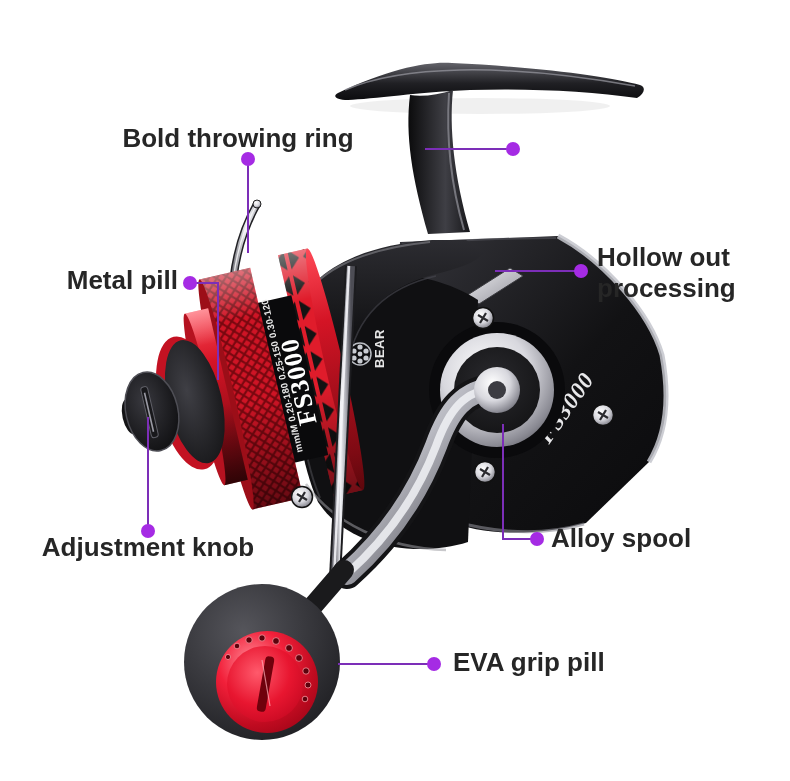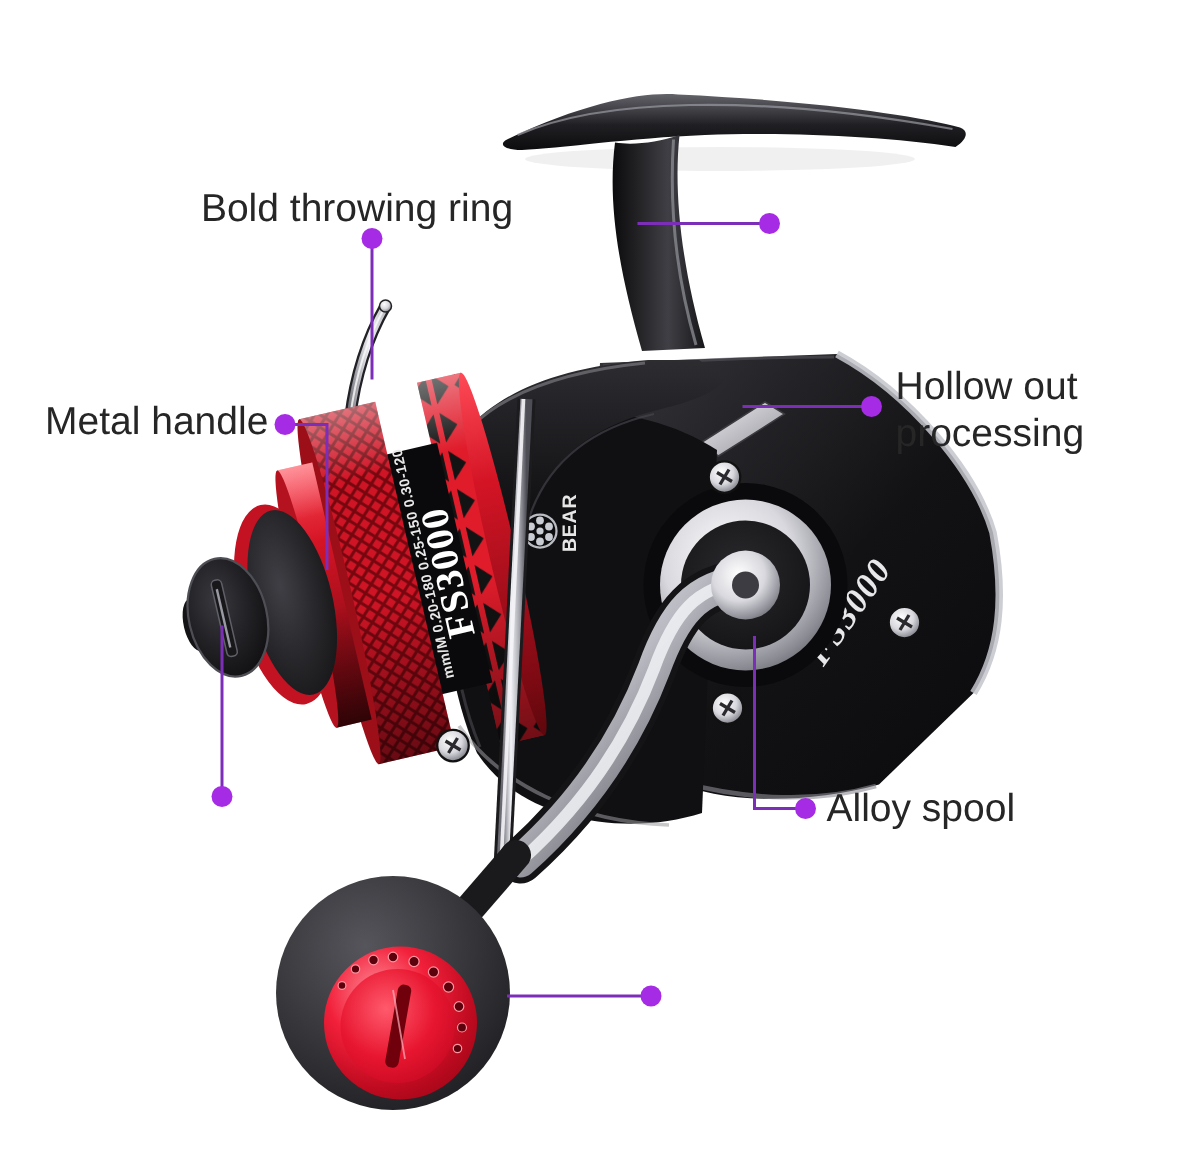--- a/index.html
+++ b/index.html
@@ -1,20 +1,20 @@
 <!DOCTYPE html>
 <html><head>
 <meta charset="utf-8">
 <style>
   html,body{margin:0;padding:0;}
   body{width:790px;height:781px;background:#ffffff;overflow:hidden;
        font-family:"Liberation Sans",sans-serif;}
   .stage{position:relative;width:790px;height:781px;background:#ffffff;}
   .stage svg{position:absolute;left:0;top:0;}
-  .callout-label{position:absolute;font-weight:normal;font-size:26px;line-height:31px;
+  .callout-label{position:absolute;font-weight:bold;font-size:26px;line-height:31px;
        color:#262626;letter-spacing:0;white-space:nowrap;}
   .lbl-bold-ring{left:88px;top:123px;width:300px;text-align:center;}
   .lbl-strengthen{left:535px;top:117px;}
   .lbl-metal-spool{left:30px;top:265px;width:148px;text-align:right;}
   .lbl-hollow{left:597px;top:242px;}
   .lbl-adjust{left:38px;top:532px;width:220px;text-align:center;}
   .lbl-alloy{left:551px;top:523px;}
   .lbl-eva{left:453px;top:647px;}
 </style>
 </head>
@@ -280,23 +280,25 @@
       <circle cx="581" cy="271" r="7"></circle>
       <circle cx="148" cy="531" r="7"></circle>
       <circle cx="537" cy="539" r="7"></circle>
       <circle cx="434" cy="664" r="7"></circle>
     </g>
   </svg>
 
   <div class="callout-label lbl-bold-ring">Bold throwing ring</div>
 
 
-  <div class="callout-label lbl-metal-spool">Metal handle</div>
+  <div class="callout-label lbl-metal-spool">Metal pill</div>
 
   <div class="callout-label lbl-hollow">
     <div>Hollow out</div>
     <div>processing</div>
   </div>
 
+  <div class="callout-label lbl-adjust">Adjustment knob</div>
 
   <div class="callout-label lbl-alloy">Alloy spool</div>
 
+  <div class="callout-label lbl-eva">EVA grip pill</div>
 </div>
 
 </body></html>

